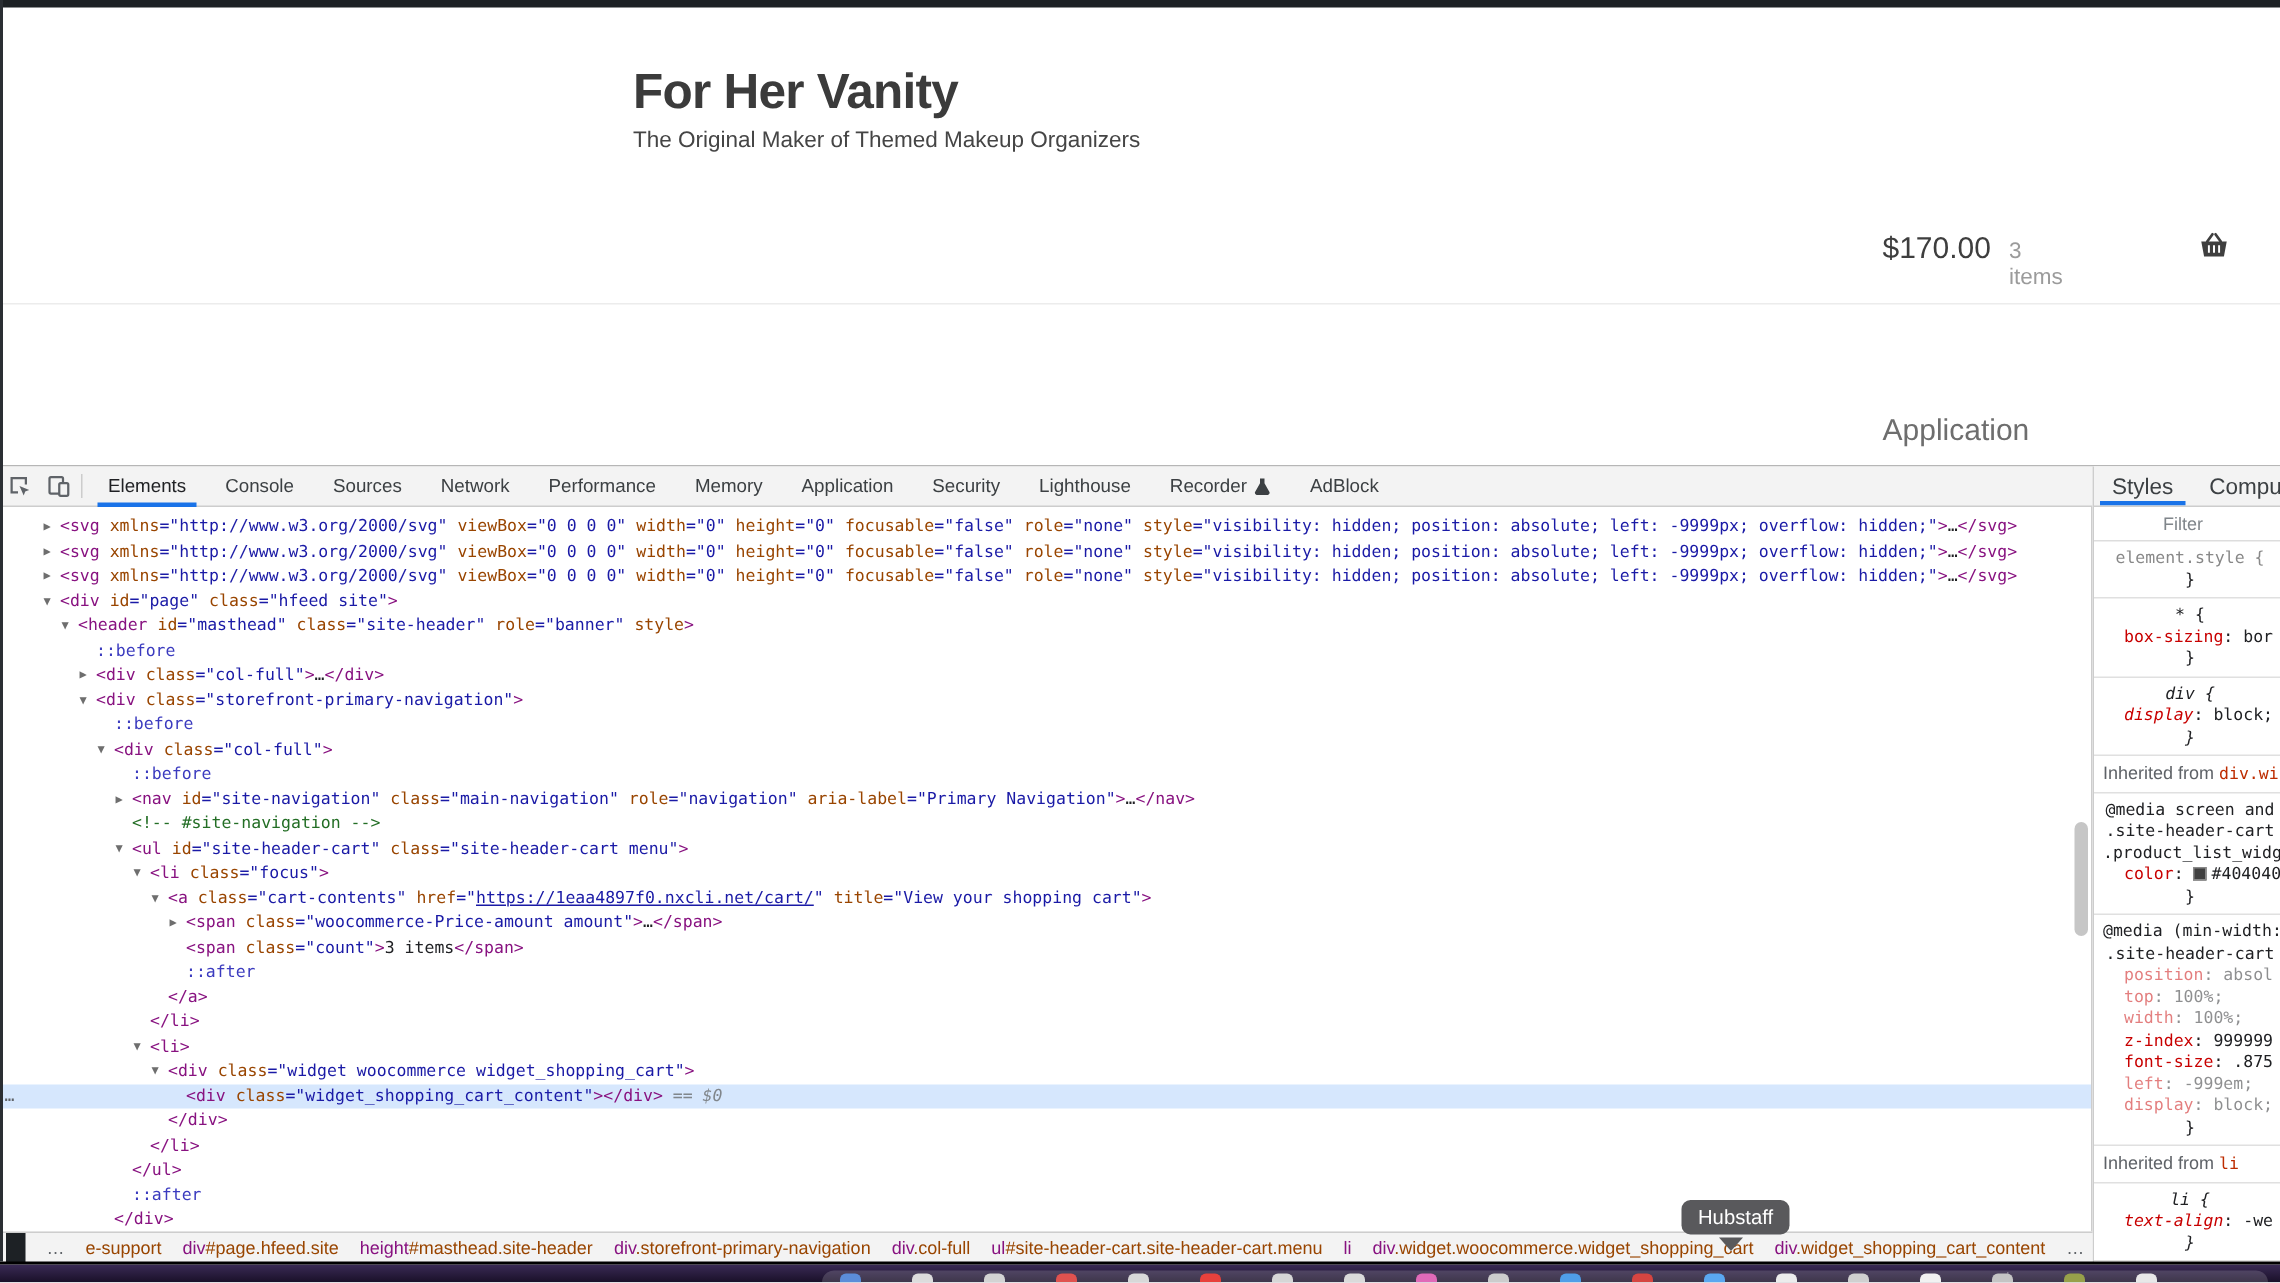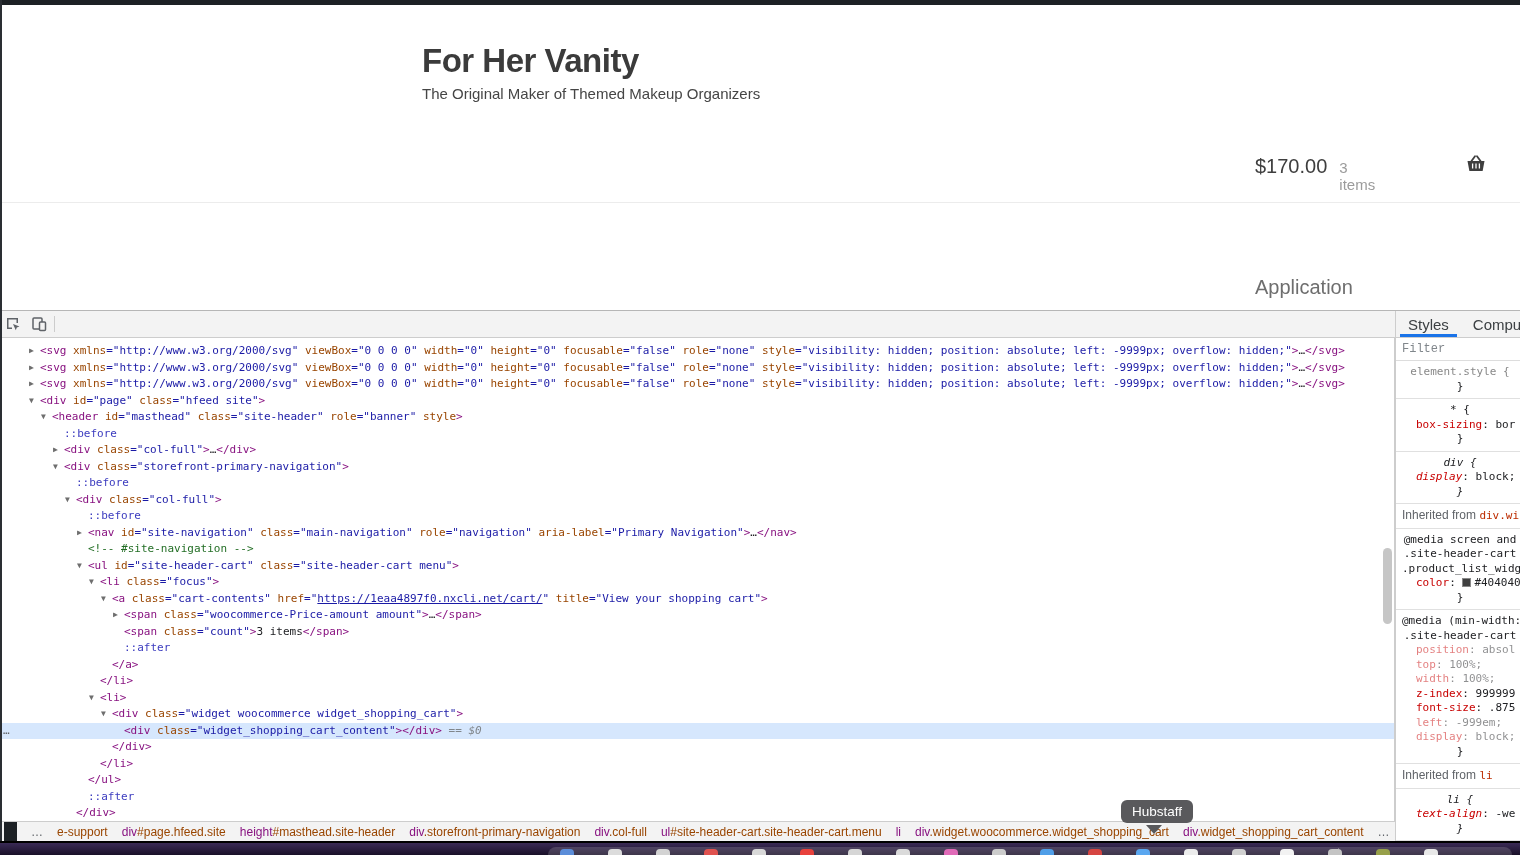--- a/index.html
+++ b/index.html
@@ -62,21 +62,21 @@
   .c-gy { color:#80868b; font-style:italic; }
   .c-el { color:#202124; }
   .el-scrollbar { position:absolute; left:1383px; top:210px; width:9px; height:76px; background:#c6c6c6; border-radius:5px; }
 
   .styles-col { position:absolute; left:1395px; top:0; width:125px; height:531px; background:#fff; border-left:1px solid #cdcdcd; }
   .sp-tabs { height:27px; background:#f3f3f3; border-bottom:1px solid #cdcdcd; display:flex; overflow:hidden; }
   .sp-tab { padding:0 12px; display:flex; align-items:center; color:#3c4043; font-size:15px; position:relative; cursor:pointer; white-space:nowrap;}
   .sp-tab.active::after { content:""; position:absolute; left:4px; right:4px; bottom:0; height:3px; background:#1a73e8; }
   .sp-filter { height:23px; border-bottom:1px solid #ddd; display:flex; align-items:center; padding:0 6px; }
   .sp-filter input { border:0; outline:none; width:100%; font-size:12px; color:#4c1d95; background:transparent;
-    font-family:Liberation Mono, monospace;}
+    font-family:Liberation Sans, sans-serif;margin-left:40px;}
   .sp-filter input::placeholder { color:#80868b; opacity:1;}
   .sp-body { font-family:"DejaVu Sans Mono","Liberation Mono",monospace; font-size:11px; line-height:14.5px;
     white-space:pre; overflow:hidden; }
   .sp-section { border-bottom:1px solid #e0e0e0; padding:4px 2px 4px 6px; overflow:hidden;}
   .sp-line { color:#202124;text-align:center; }
   .sp-line.gray { color:#888; }
   .sp-line.ua { font-style:italic; }
   .sp-prop { padding-left:14px; cursor:pointer; }
   .sp-prop .pn { color:#c80000; }
   .sp-prop.ua .pn { font-style:italic; }
@@ -148,20 +148,35 @@
           <path d="M8 8 l6.5 2.6 -2.7 1 -1 2.7 Z" fill="#5f6368"></path>
         </svg>
       </div>
       <div class="dt-iconbtn">
         <svg width="16" height="16" viewBox="0 0 16 16">
           <rect x="2" y="2" width="9" height="11" rx="1" fill="none" stroke="#5f6368" stroke-width="1.5"></rect>
           <rect x="8.5" y="6" width="6" height="8.5" rx="1" fill="#f3f3f3" stroke="#5f6368" stroke-width="1.5"></rect>
         </svg>
       </div>
       <div class="dt-sep"></div>
+      <div class="dt-tabs">
+          <div class="dt-tab active">Elements</div>
+          <div class="dt-tab">Console</div>
+          <div class="dt-tab">Sources</div>
+          <div class="dt-tab">Network</div>
+          <div class="dt-tab">Performance</div>
+          <div class="dt-tab">Memory</div>
+          <div class="dt-tab">Application</div>
+          <div class="dt-tab">Security</div>
+          <div class="dt-tab">Lighthouse</div>
+          <div class="dt-tab">Recorder<svg width="11" height="12" viewBox="0 0 11 12">
+              <path d="M4 1 h3 v3.2 l3 5.3 a1.5 1.5 0 0 1 -1.3 2.5 h-6.4 a1.5 1.5 0 0 1 -1.3 -2.5 l3 -5.3 Z" fill="#3c4043"></path>
+            </svg></div>
+          <div class="dt-tab">AdBlock</div>
+        </div>
     </div>
 
     <div class="elements-panel">
       <div class="code" id="code"><div class="code-line" style="padding-left: 29px;"><span class="c-ar">▶</span><span class="c-tg">&lt;svg</span><span class="c-at"> xmlns</span><span class="c-vl">="http://www.w3.org/2000/svg"</span><span class="c-at"> viewBox</span><span class="c-vl">="0 0 0 0"</span><span class="c-at"> width</span><span class="c-vl">="0"</span><span class="c-at"> height</span><span class="c-vl">="0"</span><span class="c-at"> focusable</span><span class="c-vl">="false"</span><span class="c-at"> role</span><span class="c-vl">="none"</span><span class="c-at"> style</span><span class="c-vl">="visibility: hidden; position: absolute; left: -9999px; overflow: hidden;"</span><span class="c-tg">&gt;</span><span class="c-el">…</span><span class="c-tg">&lt;/svg&gt;</span></div><div class="code-line" style="padding-left: 29px;"><span class="c-ar">▶</span><span class="c-tg">&lt;svg</span><span class="c-at"> xmlns</span><span class="c-vl">="http://www.w3.org/2000/svg"</span><span class="c-at"> viewBox</span><span class="c-vl">="0 0 0 0"</span><span class="c-at"> width</span><span class="c-vl">="0"</span><span class="c-at"> height</span><span class="c-vl">="0"</span><span class="c-at"> focusable</span><span class="c-vl">="false"</span><span class="c-at"> role</span><span class="c-vl">="none"</span><span class="c-at"> style</span><span class="c-vl">="visibility: hidden; position: absolute; left: -9999px; overflow: hidden;"</span><span class="c-tg">&gt;</span><span class="c-el">…</span><span class="c-tg">&lt;/svg&gt;</span></div><div class="code-line" style="padding-left: 29px;"><span class="c-ar">▶</span><span class="c-tg">&lt;svg</span><span class="c-at"> xmlns</span><span class="c-vl">="http://www.w3.org/2000/svg"</span><span class="c-at"> viewBox</span><span class="c-vl">="0 0 0 0"</span><span class="c-at"> width</span><span class="c-vl">="0"</span><span class="c-at"> height</span><span class="c-vl">="0"</span><span class="c-at"> focusable</span><span class="c-vl">="false"</span><span class="c-at"> role</span><span class="c-vl">="none"</span><span class="c-at"> style</span><span class="c-vl">="visibility: hidden; position: absolute; left: -9999px; overflow: hidden;"</span><span class="c-tg">&gt;</span><span class="c-el">…</span><span class="c-tg">&lt;/svg&gt;</span></div><div class="code-line" style="padding-left: 29px;"><span class="c-ar">▼</span><span class="c-tg">&lt;div</span><span class="c-at"> id</span><span class="c-vl">="page"</span><span class="c-at"> class</span><span class="c-vl">="hfeed site"</span><span class="c-tg">&gt;</span></div><div class="code-line" style="padding-left: 41px;"><span class="c-ar">▼</span><span class="c-tg">&lt;header</span><span class="c-at"> id</span><span class="c-vl">="masthead"</span><span class="c-at"> class</span><span class="c-vl">="site-header"</span><span class="c-at"> role</span><span class="c-vl">="banner"</span><span class="c-at"> style</span><span class="c-tg">&gt;</span></div><div class="code-line" style="padding-left: 64px;"><span class="c-ps">::before</span></div><div class="code-line" style="padding-left: 53px;"><span class="c-ar">▶</span><span class="c-tg">&lt;div</span><span class="c-at"> class</span><span class="c-vl">="col-full"</span><span class="c-tg">&gt;</span><span class="c-el">…</span><span class="c-tg">&lt;/div&gt;</span></div><div class="code-line" style="padding-left: 53px;"><span class="c-ar">▼</span><span class="c-tg">&lt;div</span><span class="c-at"> class</span><span class="c-vl">="storefront-primary-navigation"</span><span class="c-tg">&gt;</span></div><div class="code-line" style="padding-left: 76px;"><span class="c-ps">::before</span></div><div class="code-line" style="padding-left: 65px;"><span class="c-ar">▼</span><span class="c-tg">&lt;div</span><span class="c-at"> class</span><span class="c-vl">="col-full"</span><span class="c-tg">&gt;</span></div><div class="code-line" style="padding-left: 88px;"><span class="c-ps">::before</span></div><div class="code-line" style="padding-left: 77px;"><span class="c-ar">▶</span><span class="c-tg">&lt;nav</span><span class="c-at"> id</span><span class="c-vl">="site-navigation"</span><span class="c-at"> class</span><span class="c-vl">="main-navigation"</span><span class="c-at"> role</span><span class="c-vl">="navigation"</span><span class="c-at"> aria-label</span><span class="c-vl">="Primary Navigation"</span><span class="c-tg">&gt;</span><span class="c-el">…</span><span class="c-tg">&lt;/nav&gt;</span></div><div class="code-line" style="padding-left: 88px;"><span class="c-cm">&lt;!-- #site-navigation --&gt;</span></div><div class="code-line" style="padding-left: 77px;"><span class="c-ar">▼</span><span class="c-tg">&lt;ul</span><span class="c-at"> id</span><span class="c-vl">="site-header-cart"</span><span class="c-at"> class</span><span class="c-vl">="site-header-cart menu"</span><span class="c-tg">&gt;</span></div><div class="code-line" style="padding-left: 89px;"><span class="c-ar">▼</span><span class="c-tg">&lt;li</span><span class="c-at"> class</span><span class="c-vl">="focus"</span><span class="c-tg">&gt;</span></div><div class="code-line" style="padding-left: 101px;"><span class="c-ar">▼</span><span class="c-tg">&lt;a</span><span class="c-at"> class</span><span class="c-vl">="cart-contents"</span><span class="c-at"> href</span><span class="c-vl">="</span><span class="c-lk">https://1eaa4897f0.nxcli.net/cart/</span><span class="c-vl">"</span><span class="c-at"> title</span><span class="c-vl">="View your shopping cart"</span><span class="c-tg">&gt;</span></div><div class="code-line" style="padding-left: 113px;"><span class="c-ar">▶</span><span class="c-tg">&lt;span</span><span class="c-at"> class</span><span class="c-vl">="woocommerce-Price-amount amount"</span><span class="c-tg">&gt;</span><span class="c-el">…</span><span class="c-tg">&lt;/span&gt;</span></div><div class="code-line" style="padding-left: 124px;"><span class="c-tg">&lt;span</span><span class="c-at"> class</span><span class="c-vl">="count"</span><span class="c-tg">&gt;</span><span class="c-bk">3 items</span><span class="c-tg">&lt;/span&gt;</span></div><div class="code-line" style="padding-left: 124px;"><span class="c-ps">::after</span></div><div class="code-line" style="padding-left: 112px;"><span class="c-tg">&lt;/a&gt;</span></div><div class="code-line" style="padding-left: 100px;"><span class="c-tg">&lt;/li&gt;</span></div><div class="code-line" style="padding-left: 89px;"><span class="c-ar">▼</span><span class="c-tg">&lt;li&gt;</span></div><div class="code-line" style="padding-left: 101px;"><span class="c-ar">▼</span><span class="c-tg">&lt;div</span><span class="c-at"> class</span><span class="c-vl">="widget woocommerce widget_shopping_cart"</span><span class="c-tg">&gt;</span></div><div class="code-line sel" style="padding-left: 124px;"><span class="sel-dots">…</span><span class="c-tg">&lt;div</span><span class="c-at"> class</span><span class="c-vl">="widget_shopping_cart_content"</span><span class="c-tg">&gt;&lt;/div&gt;</span><span class="c-gy"> == $0</span></div><div class="code-line" style="padding-left: 112px;"><span class="c-tg">&lt;/div&gt;</span></div><div class="code-line" style="padding-left: 100px;"><span class="c-tg">&lt;/li&gt;</span></div><div class="code-line" style="padding-left: 88px;"><span class="c-tg">&lt;/ul&gt;</span></div><div class="code-line" style="padding-left: 88px;"><span class="c-ps">::after</span></div><div class="code-line" style="padding-left: 76px;"><span class="c-tg">&lt;/div&gt;</span></div></div>
       <div class="el-scrollbar"></div>
     </div>
 
     <div class="styles-col">
       <div class="sp-tabs" id="sp-tabs">
           <div class="sp-tab active">Styles</div>

